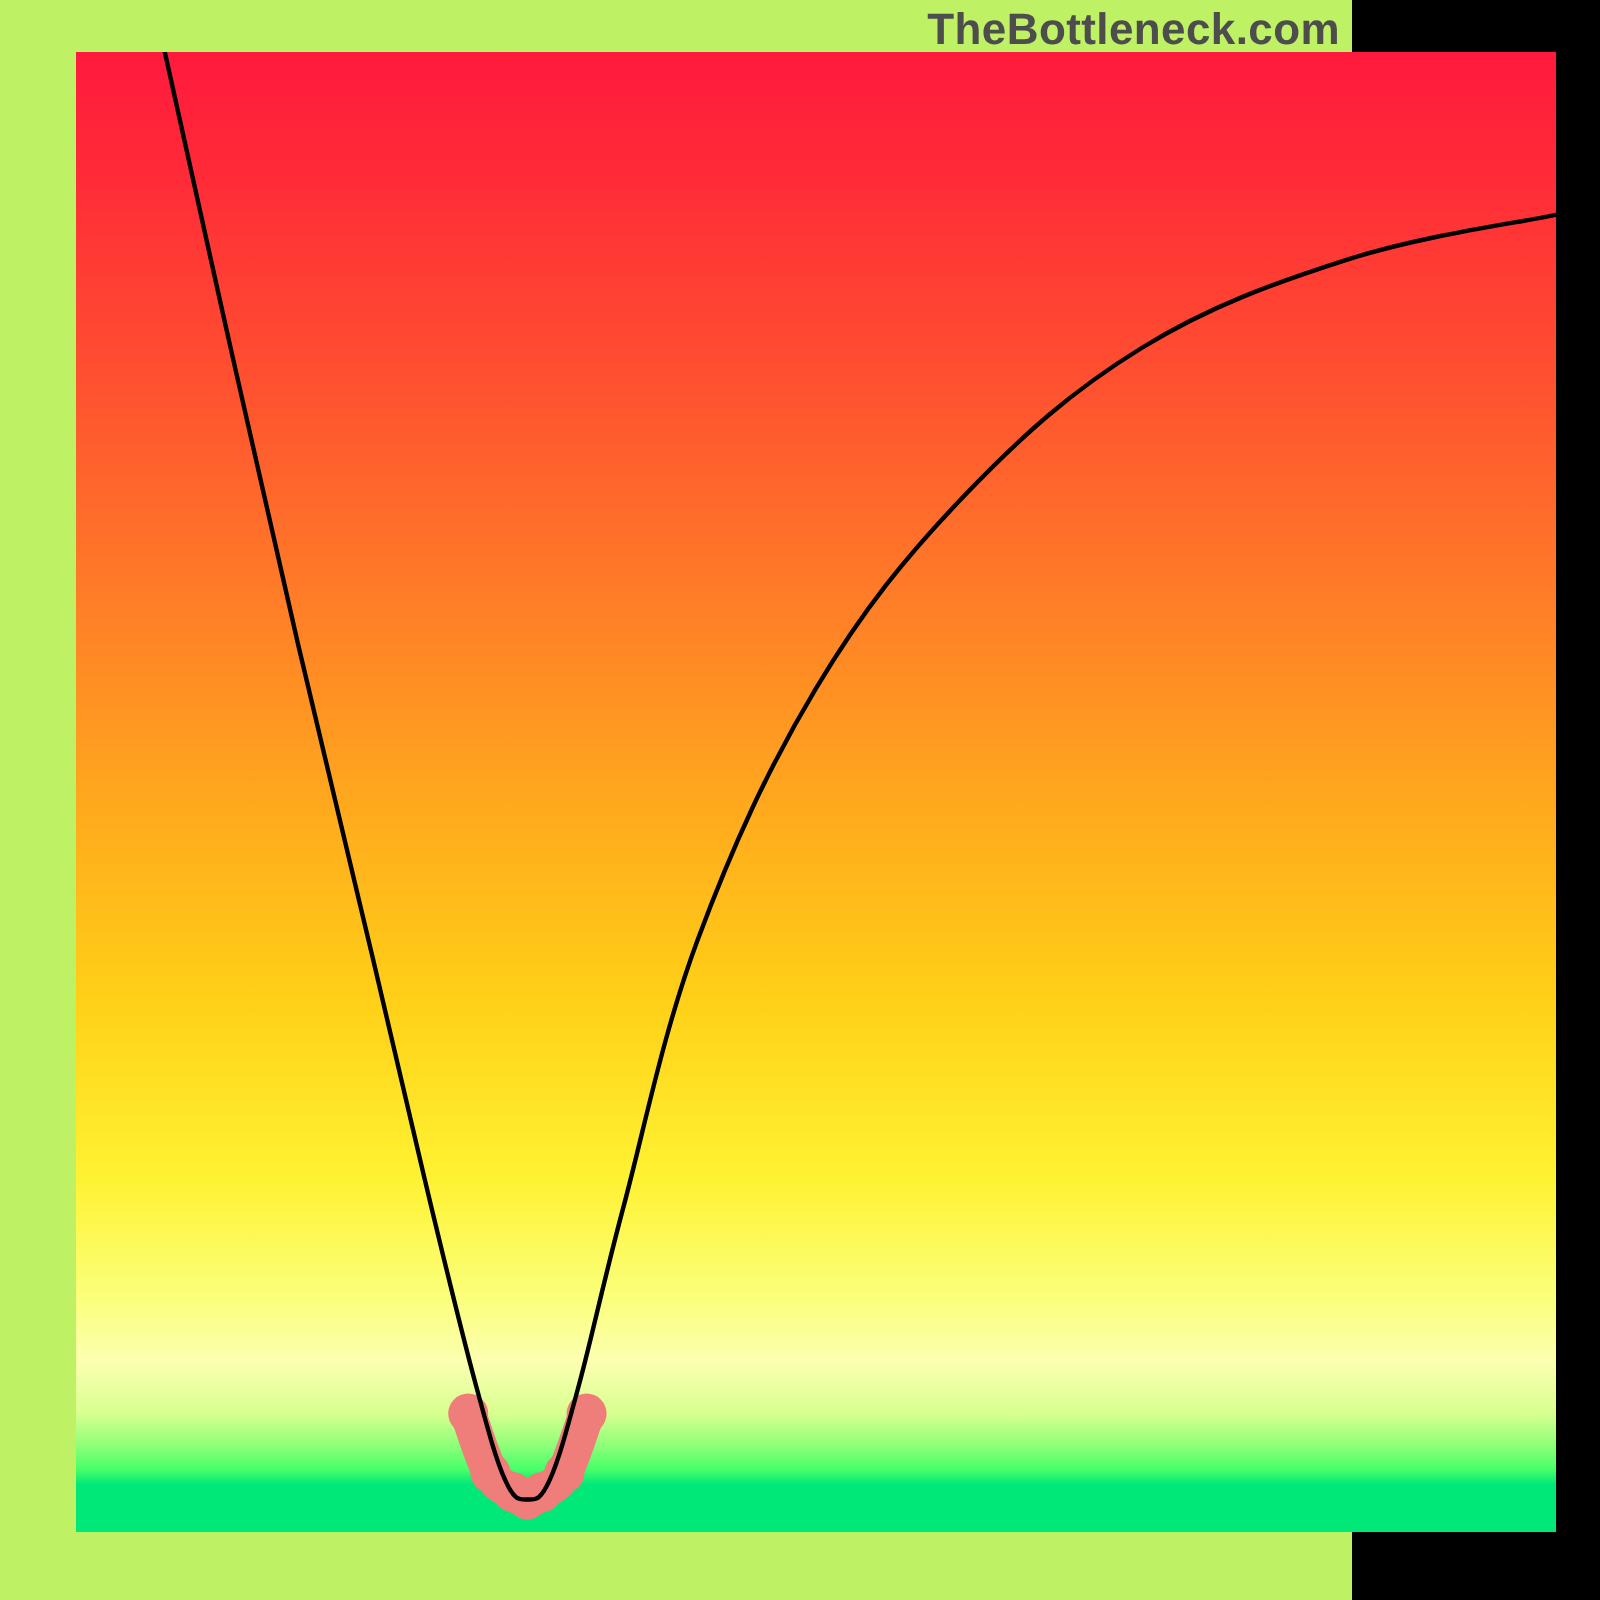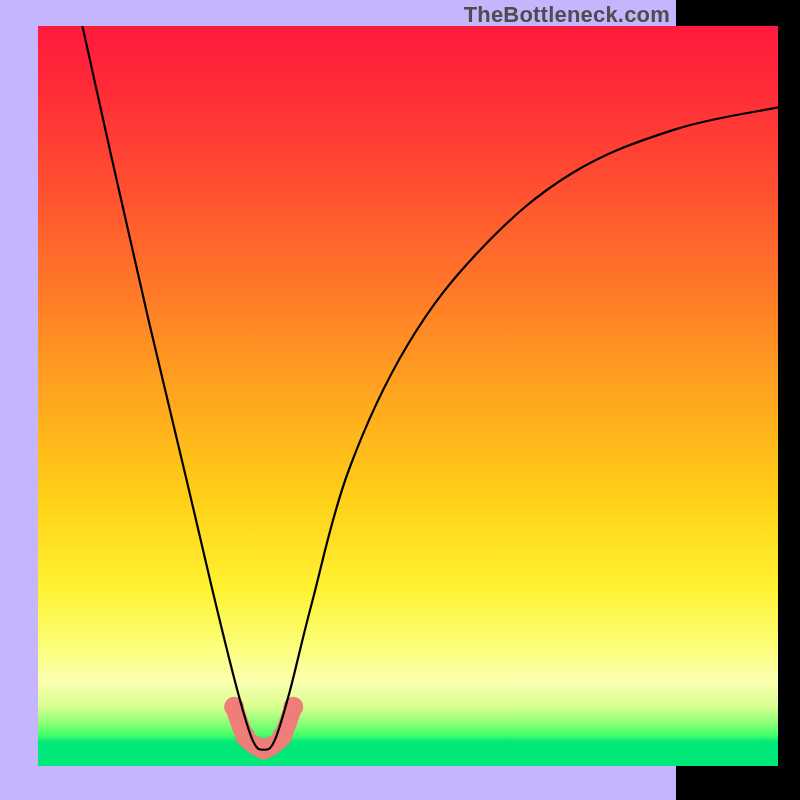--- a/index.html
+++ b/index.html
@@ -10,21 +10,21 @@
     background: #000;
     font-family: Arial, Helvetica, sans-serif;
     overflow: hidden;
   }
   .frame {
     position: absolute;
     left: 0;
     top: 0;
     width: 676px;
     height: 800px;
-    background: #c4b5fd;
+    background: #bef264;
   }
   .plot {
     position: absolute;
     left: 38px;
     top: 26px;
     width: 740px;
     height: 740px;
     
     background:
       linear-gradient(

